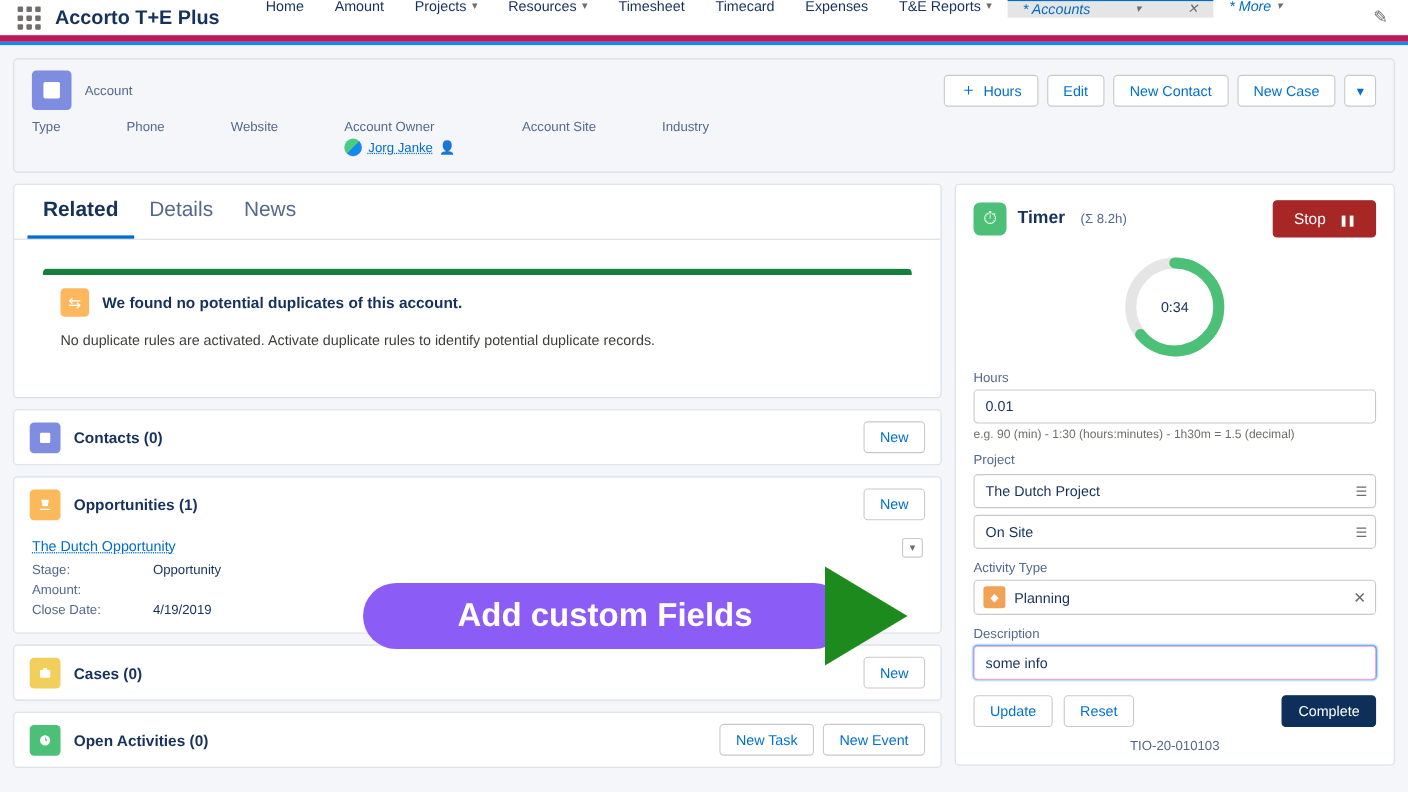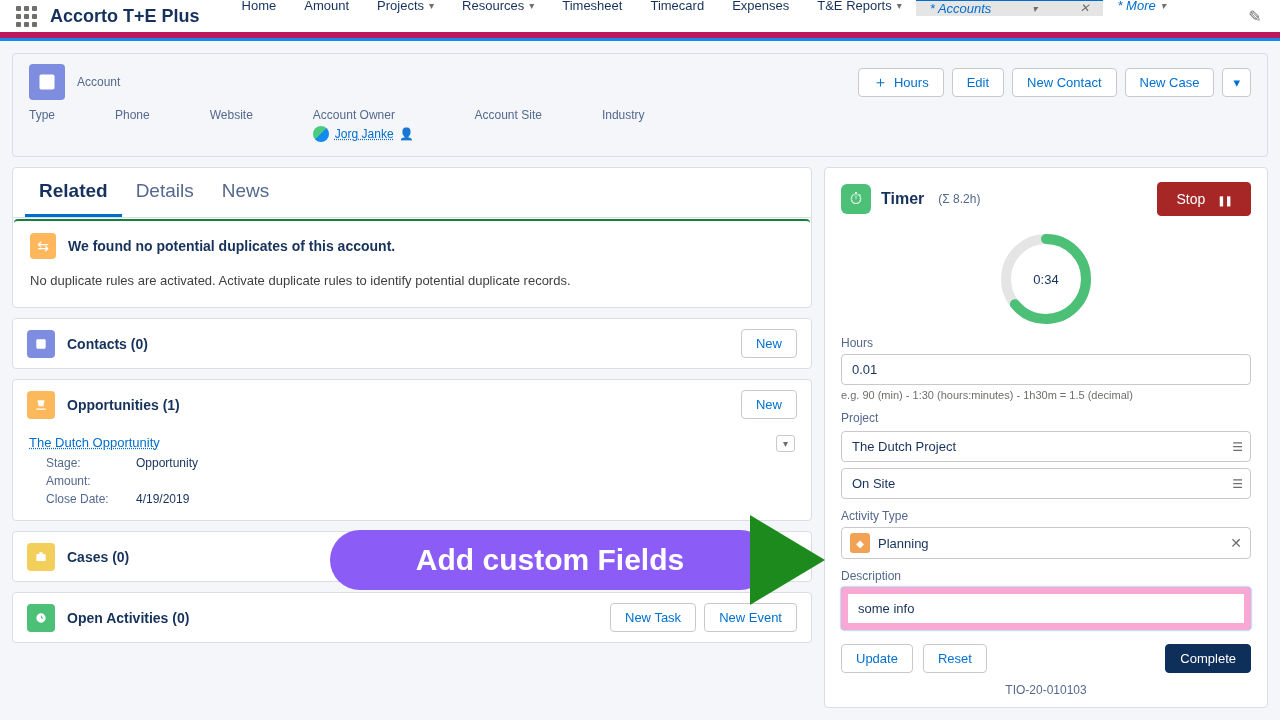--- a/index.html
+++ b/index.html
@@ -79,21 +79,21 @@
   .plus { font-size:15px; line-height:0; color:#0070d2; }
   .header-row2 { display:flex; gap:60px; margin-top:8px; font-size:12px; }
   .field-col .lbl { color:#54698d; margin-bottom:4px; }
   .owner { display:flex; align-items:center; gap:6px; }
   .owner-icon { width:16px; height:16px; border-radius:50%; background:linear-gradient(135deg,#4bca81 50%,#1589ee 50%); }
   .owner a { color:#006dcc; text-decoration:underline dotted; }
   .person-icon { font-size:12px; color:#c9c9c9; }
   
   .body { display:flex; gap:12px; align-items:flex-start; }
   .col-left { flex:1; display:flex; flex-direction:column; gap:10px; }
-  .col-right { width:444px; }
+  .col-right { width:400px; }
   .card { background:#fff; border:1px solid #d8dde6; border-radius:4px; }
   
   .rel-tabs { display:flex; border-bottom:1px solid #d8dde6; padding:0 12px; }
   .rel-tab { padding:12px 14px; font-size:19px; color:#54698d; cursor:pointer; }
   .rel-tab.active { color:#16325c; font-weight:700; border-bottom:3px solid #006dcc; }
   
   .dup-card { padding:12px 16px 18px 16px; }
   .dup-head { display:flex; align-items:center; gap:12px; }
   .dup-icon {
     width:26px; height:26px; border-radius:4px; background:#ffb75d;
@@ -108,21 +108,21 @@
   .rel-icon { width:28px; height:28px; border-radius:4px; margin-right:12px; display:flex; align-items:center; justify-content:center; }
   .rel-icon svg { width:14px; height:14px; fill:#fff; }
   .ic-contacts { background:#7f8de1; }
   .ic-opps { background:#fcb95b; }
   .ic-cases { background:#f2cf5b; }
   .ic-activities { background:#4bc076; }
   .rel-title { font-size:14px; font-weight:700; flex:1; }
   .rel-actions { display:flex; gap:8px; }
   .opp-body { margin-top:12px; padding:4px 2px; }
   .opp-name { color:#006dcc; text-decoration:underline dotted; font-size:13px; }
-  .opp-kv { display:flex; font-size:12px; margin-top:4px;margin-left:17px; }
+  .opp-kv { display:flex; gap:20px; font-size:12px; margin-top:4px; }
   .opp-kv .k { width:90px; color:#54698d; }
   .row-menu { border:1px solid #c9c9c9; border-radius:3px; padding:2px 6px; font-size:10px; color:#706e6b; cursor:pointer; }
   .opp-row1 { display:flex; align-items:flex-start; justify-content:space-between; }
   
   .timer-card { padding:14px 16px 10px 16px; }
   .timer-head { display:flex; align-items:center; gap:10px; }
   .timer-icon {
     width:30px; height:30px; border-radius:6px; background:#4bc076;
     display:flex; align-items:center; justify-content:center;
   }
@@ -133,21 +133,21 @@
   .pause-icon::before { content:"❚❚"; font-size:10px; letter-spacing:-1px; margin-left:6px; }
   .timer-ring-wrap { display:flex; justify-content:center; margin:16px 0 10px 0; }
   .timer-ring { position:relative; width:94px; height:94px; }
   .timer-ring svg { transform:rotate(-90deg); }
   .timer-time { position:absolute; inset:0; display:flex; align-items:center; justify-content:center; font-size:13px; color:#16325c; }
   .form-lbl { font-size:12px; color:#54698d; margin:10px 0 4px 0; }
   .form-input {
     width:100%; border:1px solid #c9c9c9; border-radius:4px;
     padding:7px 10px; font-size:13px; color:#16325c; background:#fff;
   }
-  .form-input.focus { border:7px solid #f9a8d4; box-shadow:0 0 2px #1589ee; }
+  .form-input.focus { border:1px solid #f9a8d4; box-shadow:0 0 2px #1589ee; }
   .hint { font-size:11px; color:#706e6b; margin-top:4px; }
   .picker { position:relative; margin-top:6px; }
   .picker .list-icon {
     position:absolute; right:8px; top:50%; transform:translateY(-50%);
     font-size:12px; color:#706e6b; cursor:pointer;
   }
   .chip-row {
     display:flex; align-items:center; border:1px solid #c9c9c9; border-radius:4px;
     padding:5px 8px; gap:8px;
   }
@@ -274,21 +274,21 @@
 
   <div class="body">
 
     <div class="col-left">
       <div class="card">
         <div class="rel-tabs">
           <div class="rel-tab active">Related</div>
           <div class="rel-tab">Details</div>
           <div class="rel-tab">News</div>
         </div>
-        <div class="dup-card card" style="border:none;border-top:2px solid #15803d;margin:1px;">
+        <div class="dup-card card" style="border:none;border-top:6px solid #15803d;margin:26px;">
           <div class="dup-head">
             <div class="dup-icon"></div>
             <div class="dup-title">We found no potential duplicates of this account.</div>
           </div>
           <div class="dup-body">No duplicate rules are activated. Activate duplicate rules to identify potential duplicate records.</div>
         </div>
       </div>
 
       <div class="card rel-card">
         <div class="rel-head">

